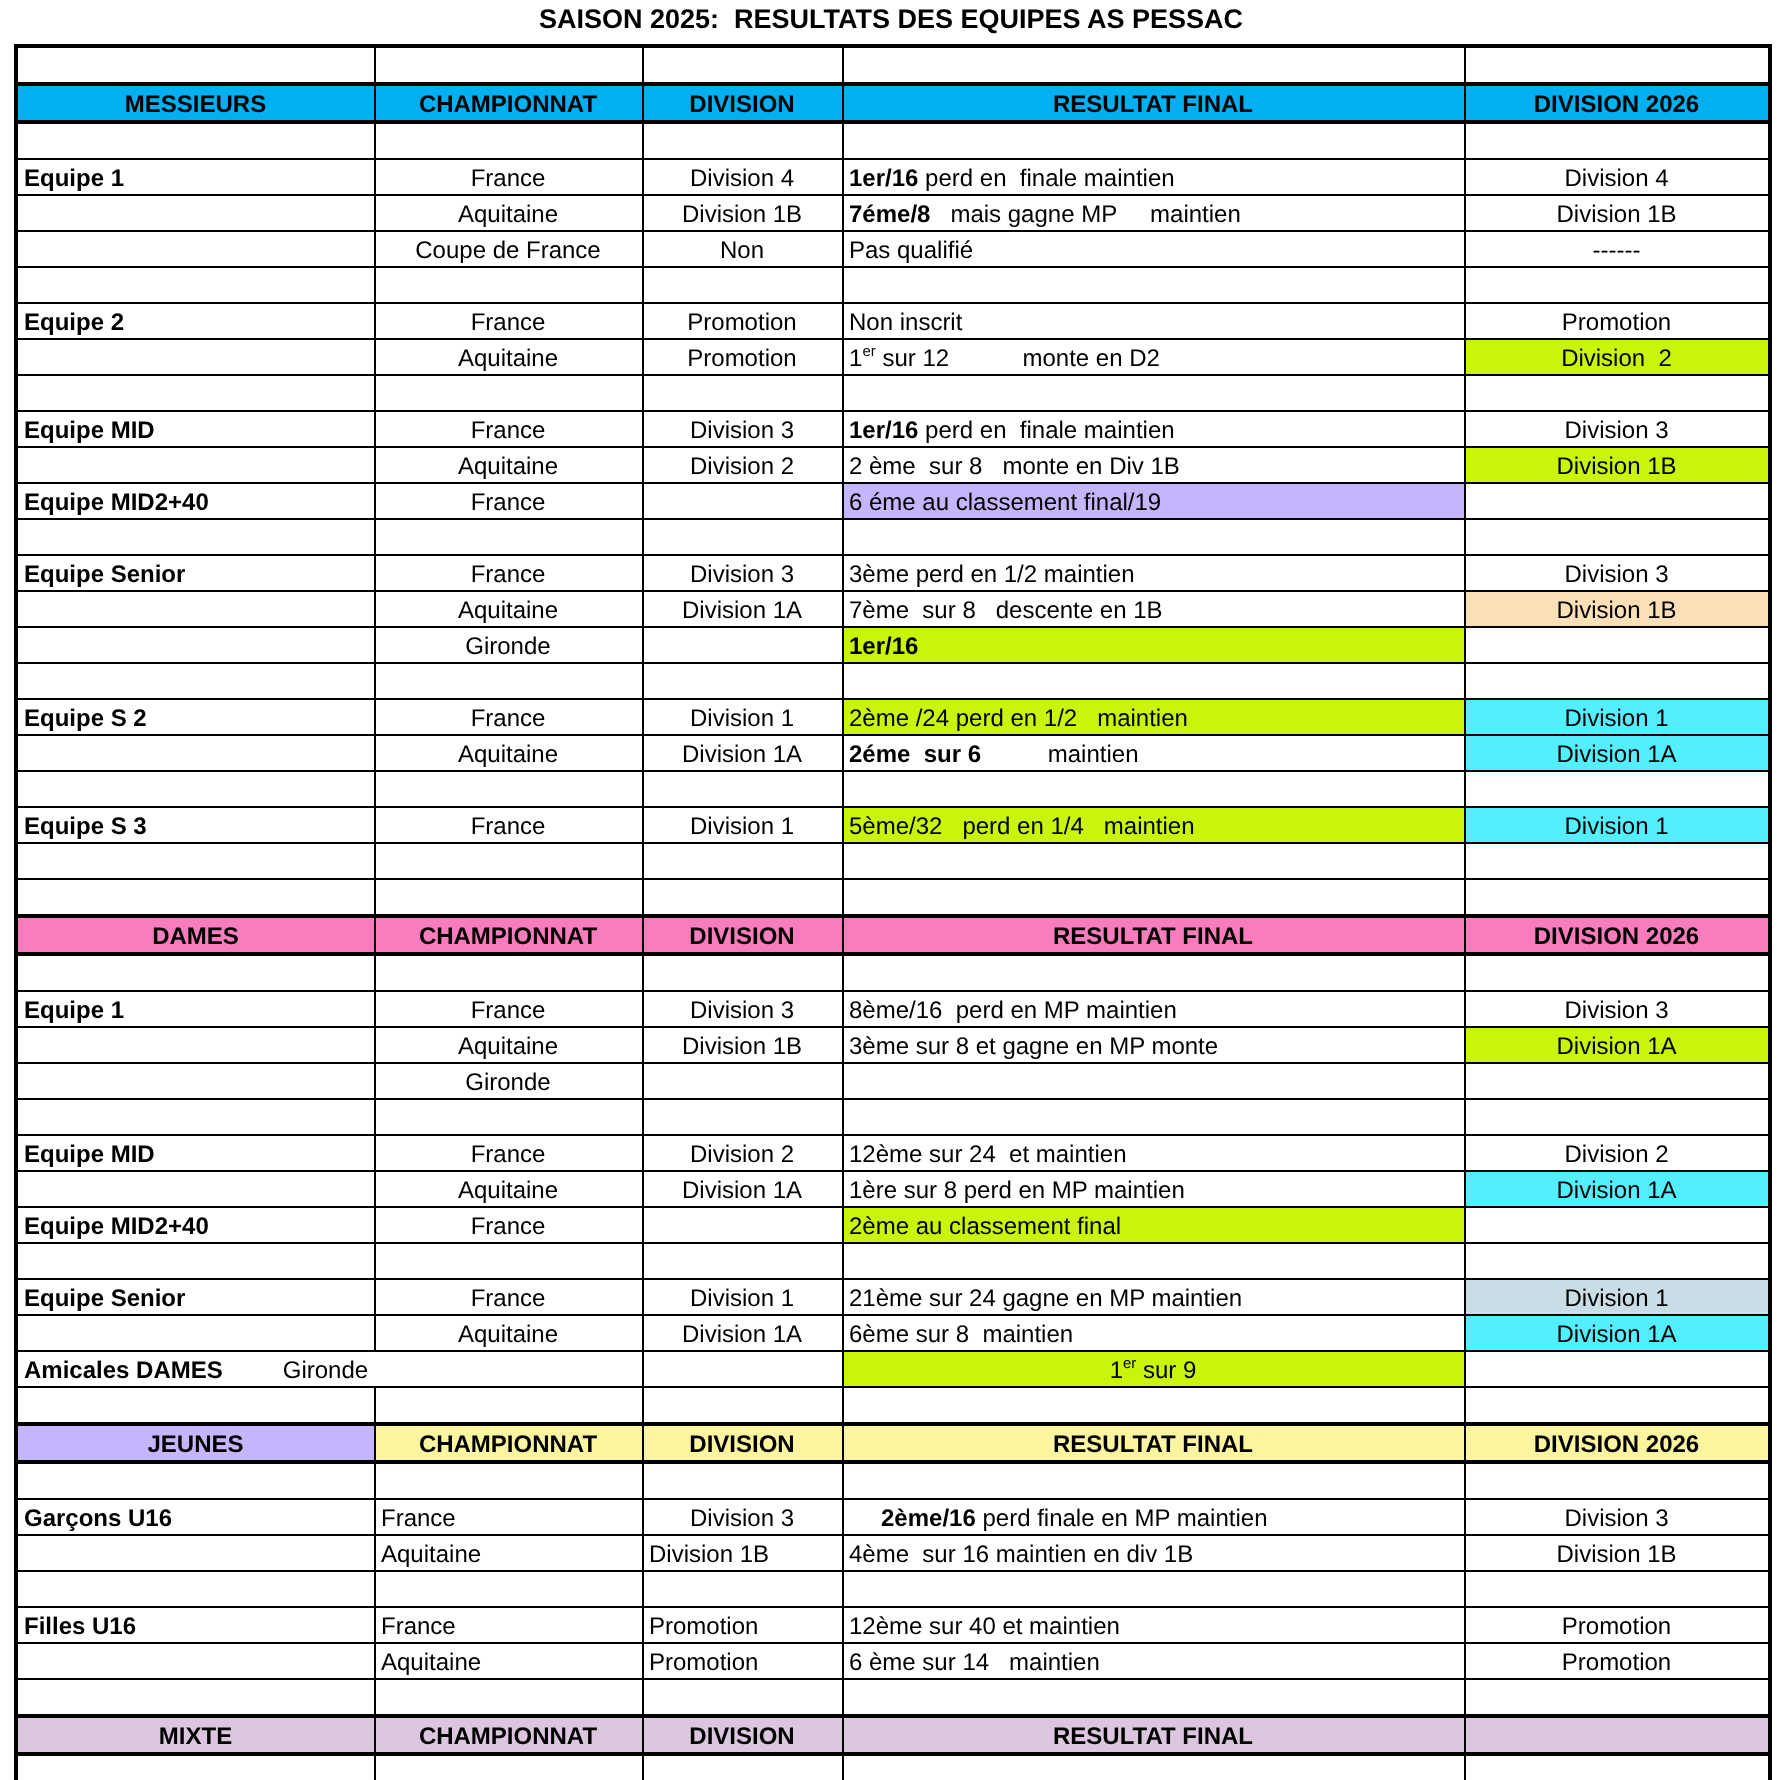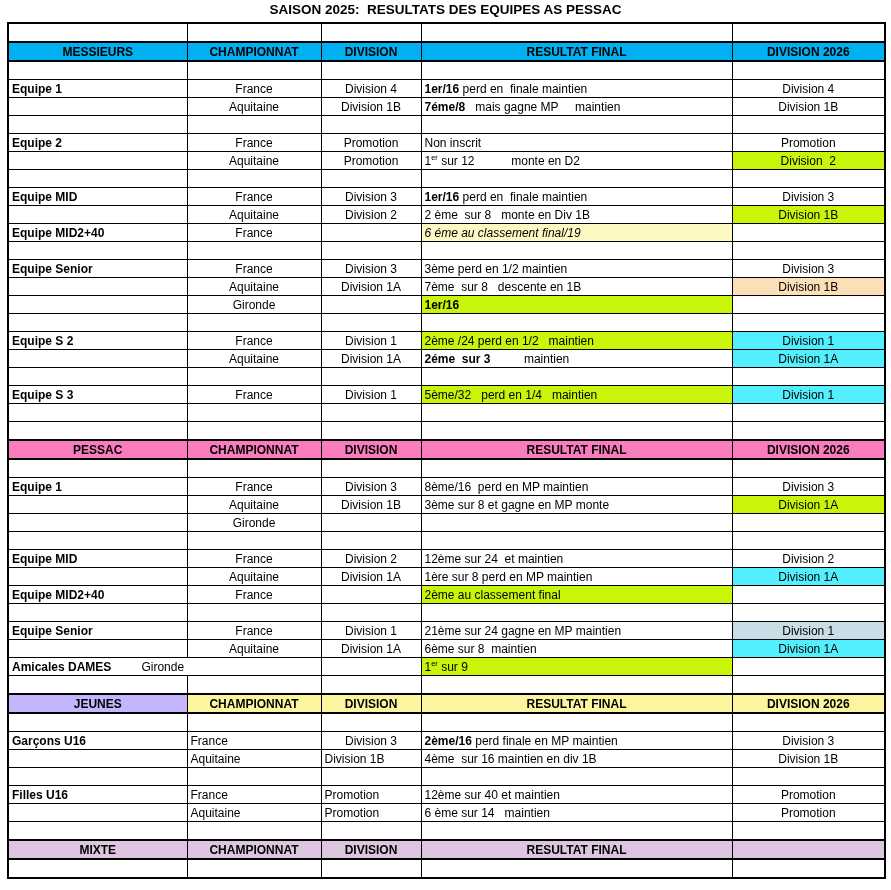--- a/index.html
+++ b/index.html
@@ -56,20 +56,27 @@
       </tr>
       <tr>
         <td class="al"></td>
         <td class="ac"><span>Aquitaine</span></td>
         <td class="ac"><span>Division 1B</span></td>
         <td class="al"><span style="font-weight: bold;">7éme/8</span><span>   mais gagne MP     maintien</span></td>
         <td class="ac"><span>Division 1B</span></td>
       </tr>
       <tr>
         <td class="al"></td>
+        <td class="ac"><span>Coupe de France</span></td>
+        <td class="ac"><span>Non</span></td>
+        <td class="al"><span>Pas qualifié</span></td>
+        <td class="ac"><span>------</span></td>
+      </tr>
+      <tr>
+        <td class="al"></td>
         <td class="ac"></td>
         <td class="ac"></td>
         <td class="al"></td>
         <td class="ac"></td>
       </tr>
       <tr>
         <td class="al" style="font-weight: bold;"><span>Equipe 2</span></td>
         <td class="ac"><span>France</span></td>
         <td class="ac"><span>Promotion</span></td>
         <td class="al"><span>Non inscrit</span></td>
@@ -100,21 +107,21 @@
         <td class="al"></td>
         <td class="ac"><span>Aquitaine</span></td>
         <td class="ac"><span>Division 2</span></td>
         <td class="al"><span>2 ème  sur 8   monte en Div 1B</span></td>
         <td class="ac" style="background: rgb(201, 245, 10);"><span>Division 1B</span></td>
       </tr>
       <tr>
         <td class="al" style="font-weight: bold;"><span>Equipe MID2+40</span></td>
         <td class="ac"><span>France</span></td>
         <td class="ac"></td>
-        <td class="al" style="background: #fef9c3; font-style: italic;"><span>6 éme au classement final/19</span></td>
+        <td class="al" style="background: #c4b5fd;"><span>6 éme au classement final/19</span></td>
         <td class="ac"></td>
       </tr>
       <tr>
         <td class="al"></td>
         <td class="ac"></td>
         <td class="ac"></td>
         <td class="al"></td>
         <td class="ac"></td>
       </tr>
       <tr>
@@ -149,21 +156,21 @@
         <td class="al" style="font-weight: bold;"><span>Equipe S 2</span></td>
         <td class="ac"><span>France</span></td>
         <td class="ac"><span>Division 1</span></td>
         <td class="al" style="background: rgb(201, 245, 10);"><span>2ème /24 perd en 1/2   maintien</span></td>
         <td class="ac" style="background: rgb(83, 239, 255);"><span>Division 1</span></td>
       </tr>
       <tr>
         <td class="al"></td>
         <td class="ac"><span>Aquitaine</span></td>
         <td class="ac"><span>Division 1A</span></td>
-        <td class="al"><span style="font-weight: bold;">2éme  sur 3</span><span>          maintien</span></td>
+        <td class="al"><span style="font-weight: bold;">2éme  sur 6</span><span>          maintien</span></td>
         <td class="ac" style="background: rgb(83, 239, 255);"><span>Division 1A</span></td>
       </tr>
       <tr>
         <td class="al"></td>
         <td class="ac"></td>
         <td class="ac"></td>
         <td class="al"></td>
         <td class="ac"></td>
       </tr>
       <tr>
@@ -181,21 +188,21 @@
         <td class="ac"></td>
       </tr>
       <tr>
         <td class="al"></td>
         <td class="ac"></td>
         <td class="ac"></td>
         <td class="al"></td>
         <td class="ac"></td>
       </tr>
       <tr class="hdr">
-        <td class="ac" style="background: rgb(249, 125, 189);">PESSAC</td>
+        <td class="ac" style="background: rgb(249, 125, 189);">DAMES</td>
         <td class="ac" style="background: rgb(249, 125, 189);">CHAMPIONNAT</td>
         <td class="ac" style="background: rgb(249, 125, 189);">DIVISION</td>
         <td class="ac" style="background: rgb(249, 125, 189);">RESULTAT FINAL</td>
         <td class="ac" style="background: rgb(249, 125, 189);">DIVISION 2026</td>
       </tr>
       <tr>
         <td class="al"></td>
         <td class="ac"></td>
         <td class="ac"></td>
         <td class="al"></td>
@@ -267,21 +274,21 @@
       <tr>
         <td class="al"></td>
         <td class="ac"><span>Aquitaine</span></td>
         <td class="ac"><span>Division 1A</span></td>
         <td class="al"><span>6ème sur 8  maintien</span></td>
         <td class="ac" style="background: rgb(83, 239, 255);"><span>Division 1A</span></td>
       </tr>
       <tr>
         <td colspan="2" class="al"><span style="font-weight: bold;">Amicales DAMES</span><span>         Gironde</span></td>
         <td class="ac"></td>
-        <td class="al" style="background: rgb(201, 245, 10);"><span>1</span><sup>er</sup><span> sur 9</span></td>
+        <td class="al" style="background: rgb(201, 245, 10); text-align: center;"><span>1</span><sup>er</sup><span> sur 9</span></td>
         <td class="ac"></td>
       </tr>
       <tr>
         <td class="al"></td>
         <td class="ac"></td>
         <td class="ac"></td>
         <td class="al"></td>
         <td class="ac"></td>
       </tr>
       <tr class="hdr">
@@ -295,21 +302,21 @@
         <td class="al"></td>
         <td class="ac"></td>
         <td class="ac"></td>
         <td class="al"></td>
         <td class="ac"></td>
       </tr>
       <tr>
         <td class="al" style="font-weight: bold;"><span>Garçons U16</span></td>
         <td class="al"><span>France</span></td>
         <td class="ac"><span>Division 3</span></td>
-        <td class="al"><span style="font-weight: bold;">2ème/16 </span><span>perd finale en MP maintien</span></td>
+        <td class="al"><span style="font-weight: bold; margin-left: 16px;">2ème/16 </span><span>perd finale en MP maintien</span></td>
         <td class="ac"><span>Division 3</span></td>
       </tr>
       <tr>
         <td class="al"></td>
         <td class="al"><span>Aquitaine</span></td>
         <td class="al"><span>Division 1B</span></td>
         <td class="al"><span>4ème  sur 16 maintien en div 1B</span></td>
         <td class="ac"><span>Division 1B</span></td>
       </tr>
       <tr>

